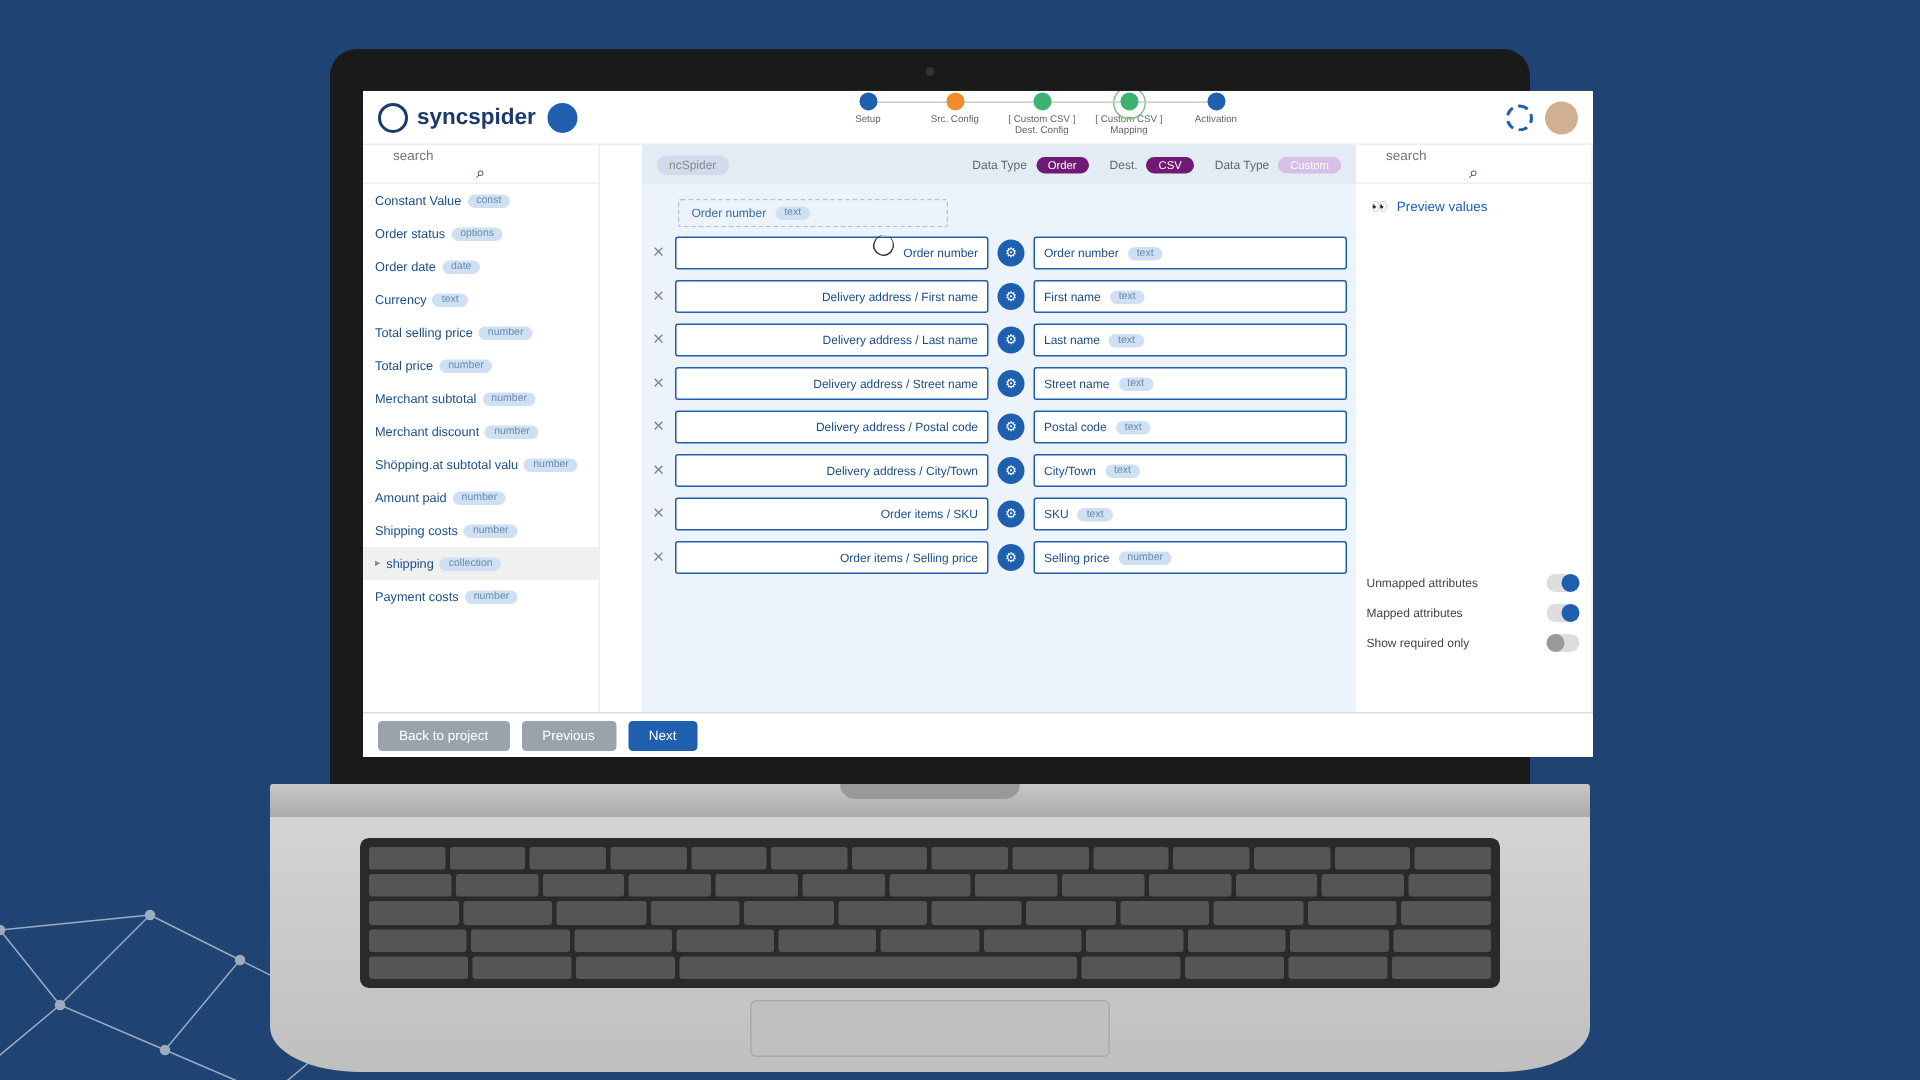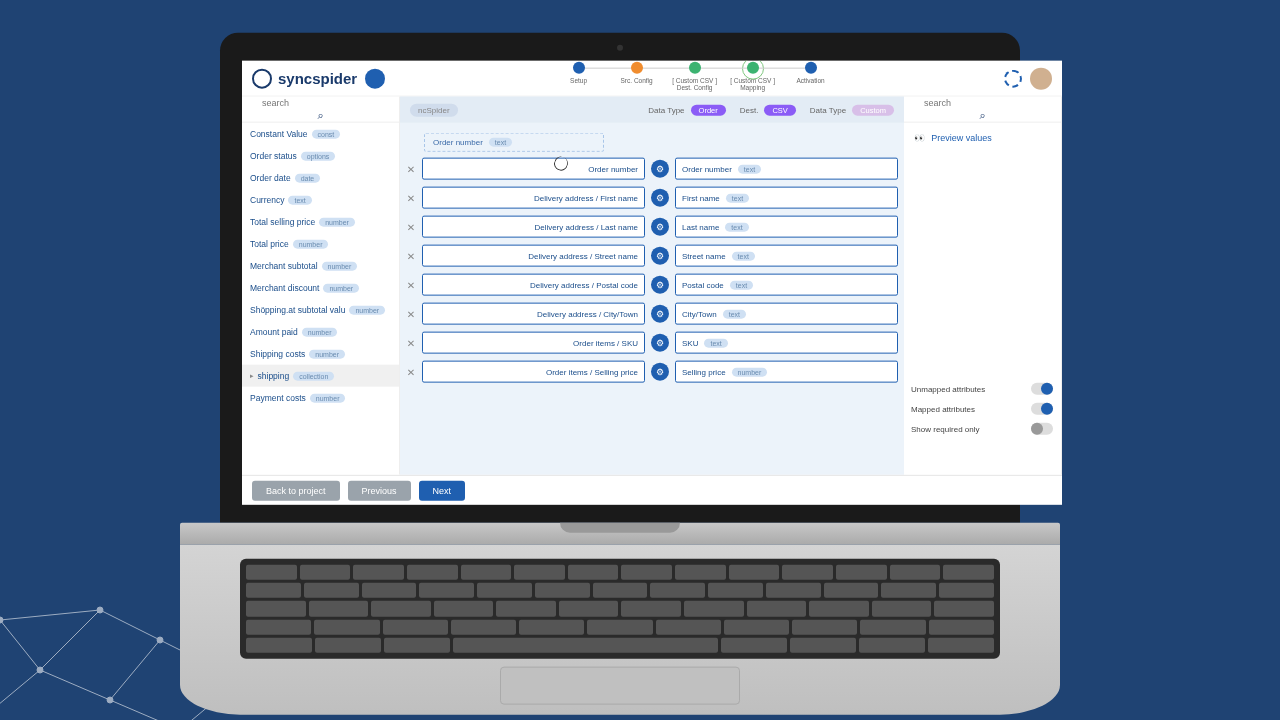--- a/index.html
+++ b/index.html
@@ -29,33 +29,33 @@
 .step:last-child .step-line { display: none; }
 .step-label { font-size: 6.5px; color: #666; text-align: center; margin-top: 3px; line-height: 1.1; }
 .step.current { }
 .step.current::before { content: ""; position: absolute; top: -4px; width: 20px; height: 20px; border: 1px solid #7fc77f; border-radius: 50%; z-index: 0; }
 .avatar { width: 22px; height: 22px; background: #d0b090; border-radius: 50%; }
 .help-icon { width: 18px; height: 18px; border: 2px dashed #1f5fb0; border-radius: 50%; }
 
 .main { display: flex; height: 378px; }
 .col { border-right: 1px solid #eee; }
 .left-col { width: 158px; background: #fff; }
-.mid-col { flex: 1; background: #ecf3fa; position: relative; }
+.mid-col { flex: 1; background: #ecf3fa; position: relative; margin-left: 28px; }
 .right-col { width: 158px; background: #fff; }
 .search-row { height: 26px; display: flex; align-items: center; padding: 0 8px; border-bottom: 1px solid #eee; flex-direction: column; }
 .search-row input { flex: 1; border: none; font-size: 9px; outline: none; background: transparent; color: #999; }
 .search-icon { color: #1a3a6b; font-size: 11px; }
 .attr-list { overflow-y: auto; height: 330px; }
 .attr-item { padding: 6px 8px; display: flex; align-items: center; gap: 4px; color: #1a4d8a; font-size: 8.5px; cursor: pointer; }
 .attr-item.expand { background: #f0f0f0; }
 .type-tag { background: #cfe0f3; color: #6a8cb0; font-size: 7px; padding: 1px 6px; border-radius: 8px; }
 .chev { color: #888; font-size: 7px; }
 
 .mid-header { height: 26px; display: flex; align-items: center; padding: 0 10px; gap: 6px; font-size: 8px; color: #555; background: #e3ecf5; }
-.pill { background: #8b5cf6; color: #fff; padding: 1px 8px; border-radius: 8px; font-size: 7.5px; }
+.pill { background: #701a75; color: #fff; padding: 1px 8px; border-radius: 8px; font-size: 7.5px; }
 .mid-header .sp { flex: 1; }
 .lbl { color: #666; margin-left: 8px; }
 
 .drag-slot { margin: 10px 0 6px 24px; width: 180px; border: 1px dashed #a8c5e8; padding: 4px 8px; border-radius: 2px; display: flex; align-items: center; gap: 6px; color: #3a6aa8; font-size: 8px; }
 
 .map-rows { padding: 0 6px; }
 .map-row { display: flex; align-items: center; gap: 6px; margin-bottom: 7px; }
 .close-x { width: 10px; color: #888; cursor: pointer; font-size: 10px; text-align: center; }
 .map-box { flex: 1; height: 22px; border: 1px solid #1f5fb0; background: #fff; border-radius: 2px; display: flex; align-items: center; padding: 0 6px; font-size: 8px; color: #1a4d8a; }
 .map-box.src { justify-content: flex-end; }

